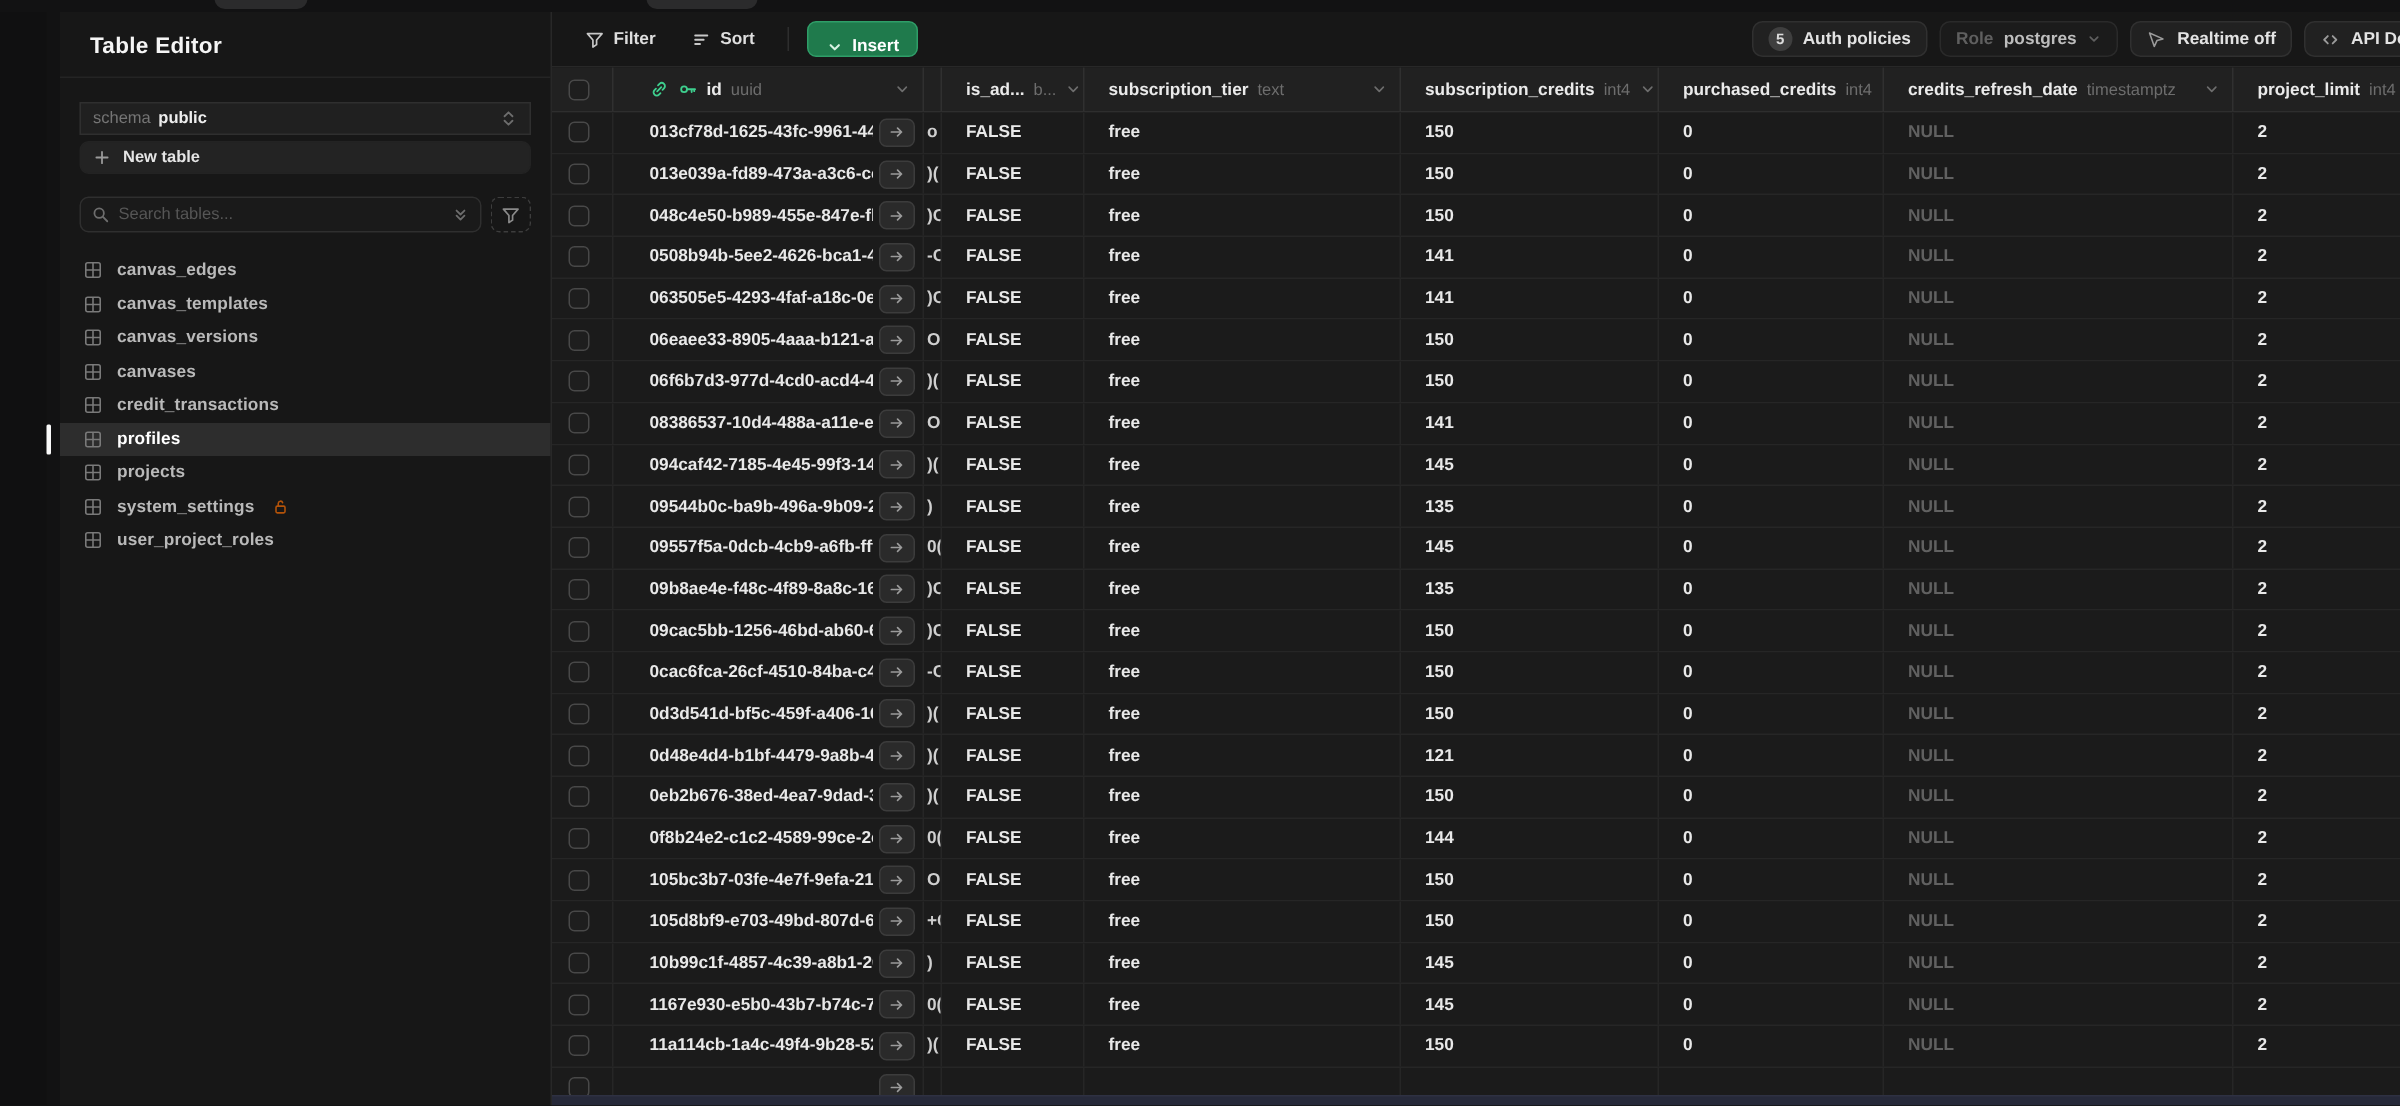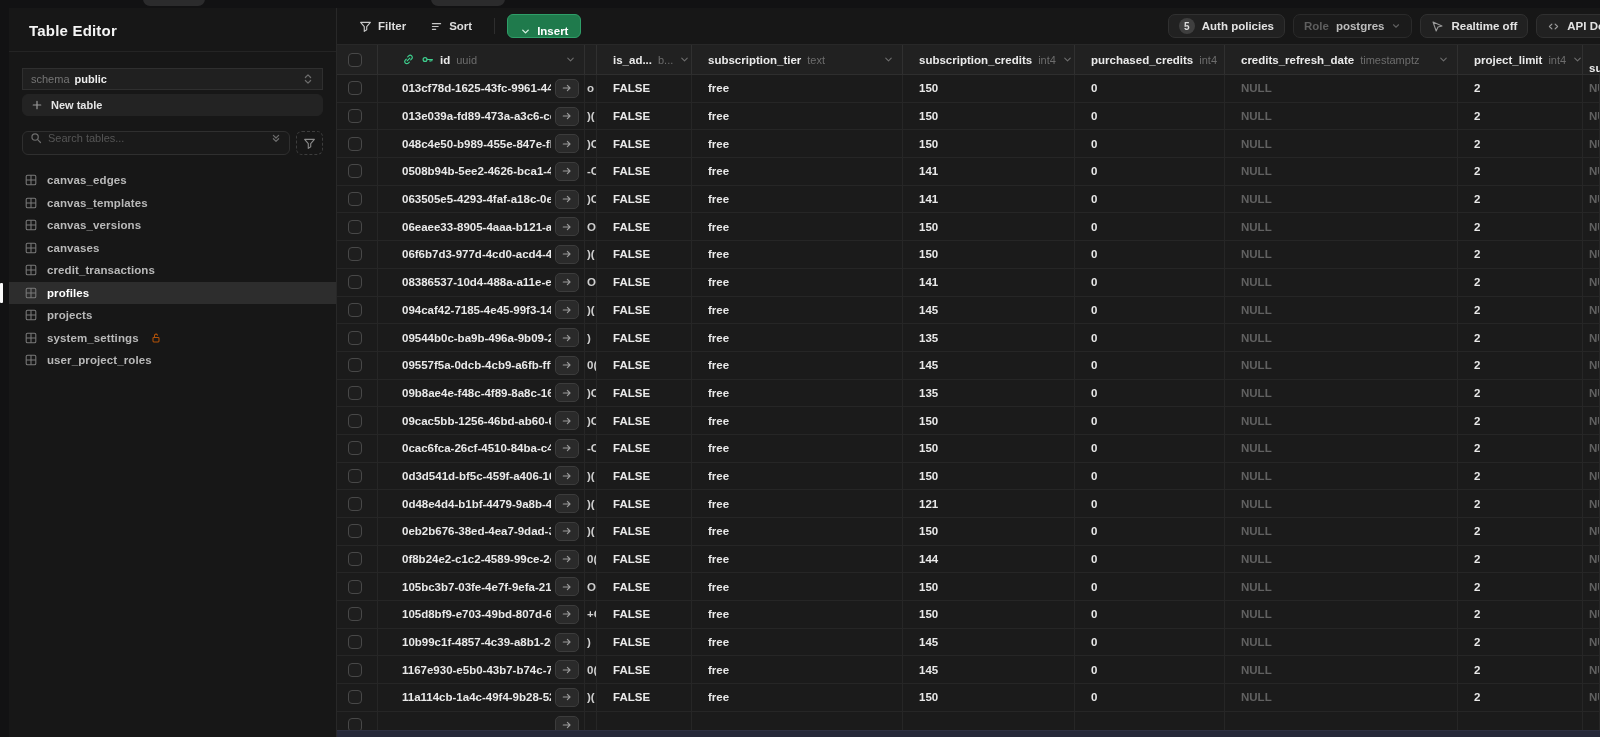--- a/index.html
+++ b/index.html
@@ -5,38 +5,38 @@
   * { margin:0; padding:0; box-sizing:border-box; }
   html,body { width:1600px; height:737px; overflow:hidden; background:#101011;
     font-family:"Liberation Sans", sans-serif; color:#e8e8e8; }
 
   
   .top-strip { height:8px; background:#121213; position:relative; overflow:hidden; }
   .chrome-frag { position:absolute; top:-8px; height:14px; border-radius:7px; background:#2b2b2c; }
   .frag-a { left:143px; width:62px; }
   .frag-b { left:431px; width:74px; }
 
-  .app { display:flex; height:729px; }
+  .app { display:flex; height:729px;margin-left:31px; }
 
   
   .rail { width:9px; background:#121213; position:relative; }
   .sidebar { width:328px; background:#171717; border-right:1px solid #282828;
     display:flex; flex-direction:column; position:relative; }
   .sb-header { height:44px; padding:14px 0 0 20px; border-bottom:1px solid #242424; }
   .sb-title { font-size:15px; font-weight:700; color:#f5f5f5; letter-spacing:.2px; }
   .sb-controls { padding:16px 13px 0 13px; }
   .schema-select { height:22px; display:flex; align-items:center; gap:5px; padding:0 8px;
     background:#202020; border:1px solid #2f2f2f; border-radius:0; cursor:pointer; }
   .schema-select .dim { color:#757575; font-size:11px; }
   .schema-select .strong { color:#ededed; font-size:11px; font-weight:700; flex:1; }
   .btn-newtable { margin-top:4px; height:22px; width:100%; display:flex; align-items:center; gap:8px;
     padding:0 8px; background:#232323; border:1px solid #232323; border-radius:6px; cursor:pointer; }
   .btn-newtable span { font-size:11px; font-weight:700; color:#e5e5e5; }
   .search-row { display:flex; gap:6px; margin-top:15px; }
-  .search-box { flex:1; height:24px; display:flex; align-items:flex-start; gap:6px; padding:0 7px;
+  .search-box { flex:1; height:24px; display:flex; align-items:center; gap:6px; padding:0 7px;
     border:1px solid #2f2f2f; border-radius:6px; background:#1a1a1a; }
   .search-box input { flex:1; background:transparent; border:none; outline:none;
     font-family:"Liberation Sans",sans-serif; font-size:11px; color:#bbb; }
   .search-box input::placeholder { color:#565656; }
   .btn-filter-tables { width:27px; height:24px; display:flex; align-items:center; justify-content:center;
     background:transparent; border:1px dashed #3d3d3d; border-radius:6px; cursor:pointer; }
   .table-list { margin-top:14px; display:flex; flex-direction:column; }
   .tbl-item { height:22.5px; display:flex; align-items:center; gap:9px; padding-left:15px;
     cursor:pointer; position:relative; }
   .tbl-item .tbl-label { font-size:11.5px; color:#b9b9b9; font-weight:600; letter-spacing:.1px; }

